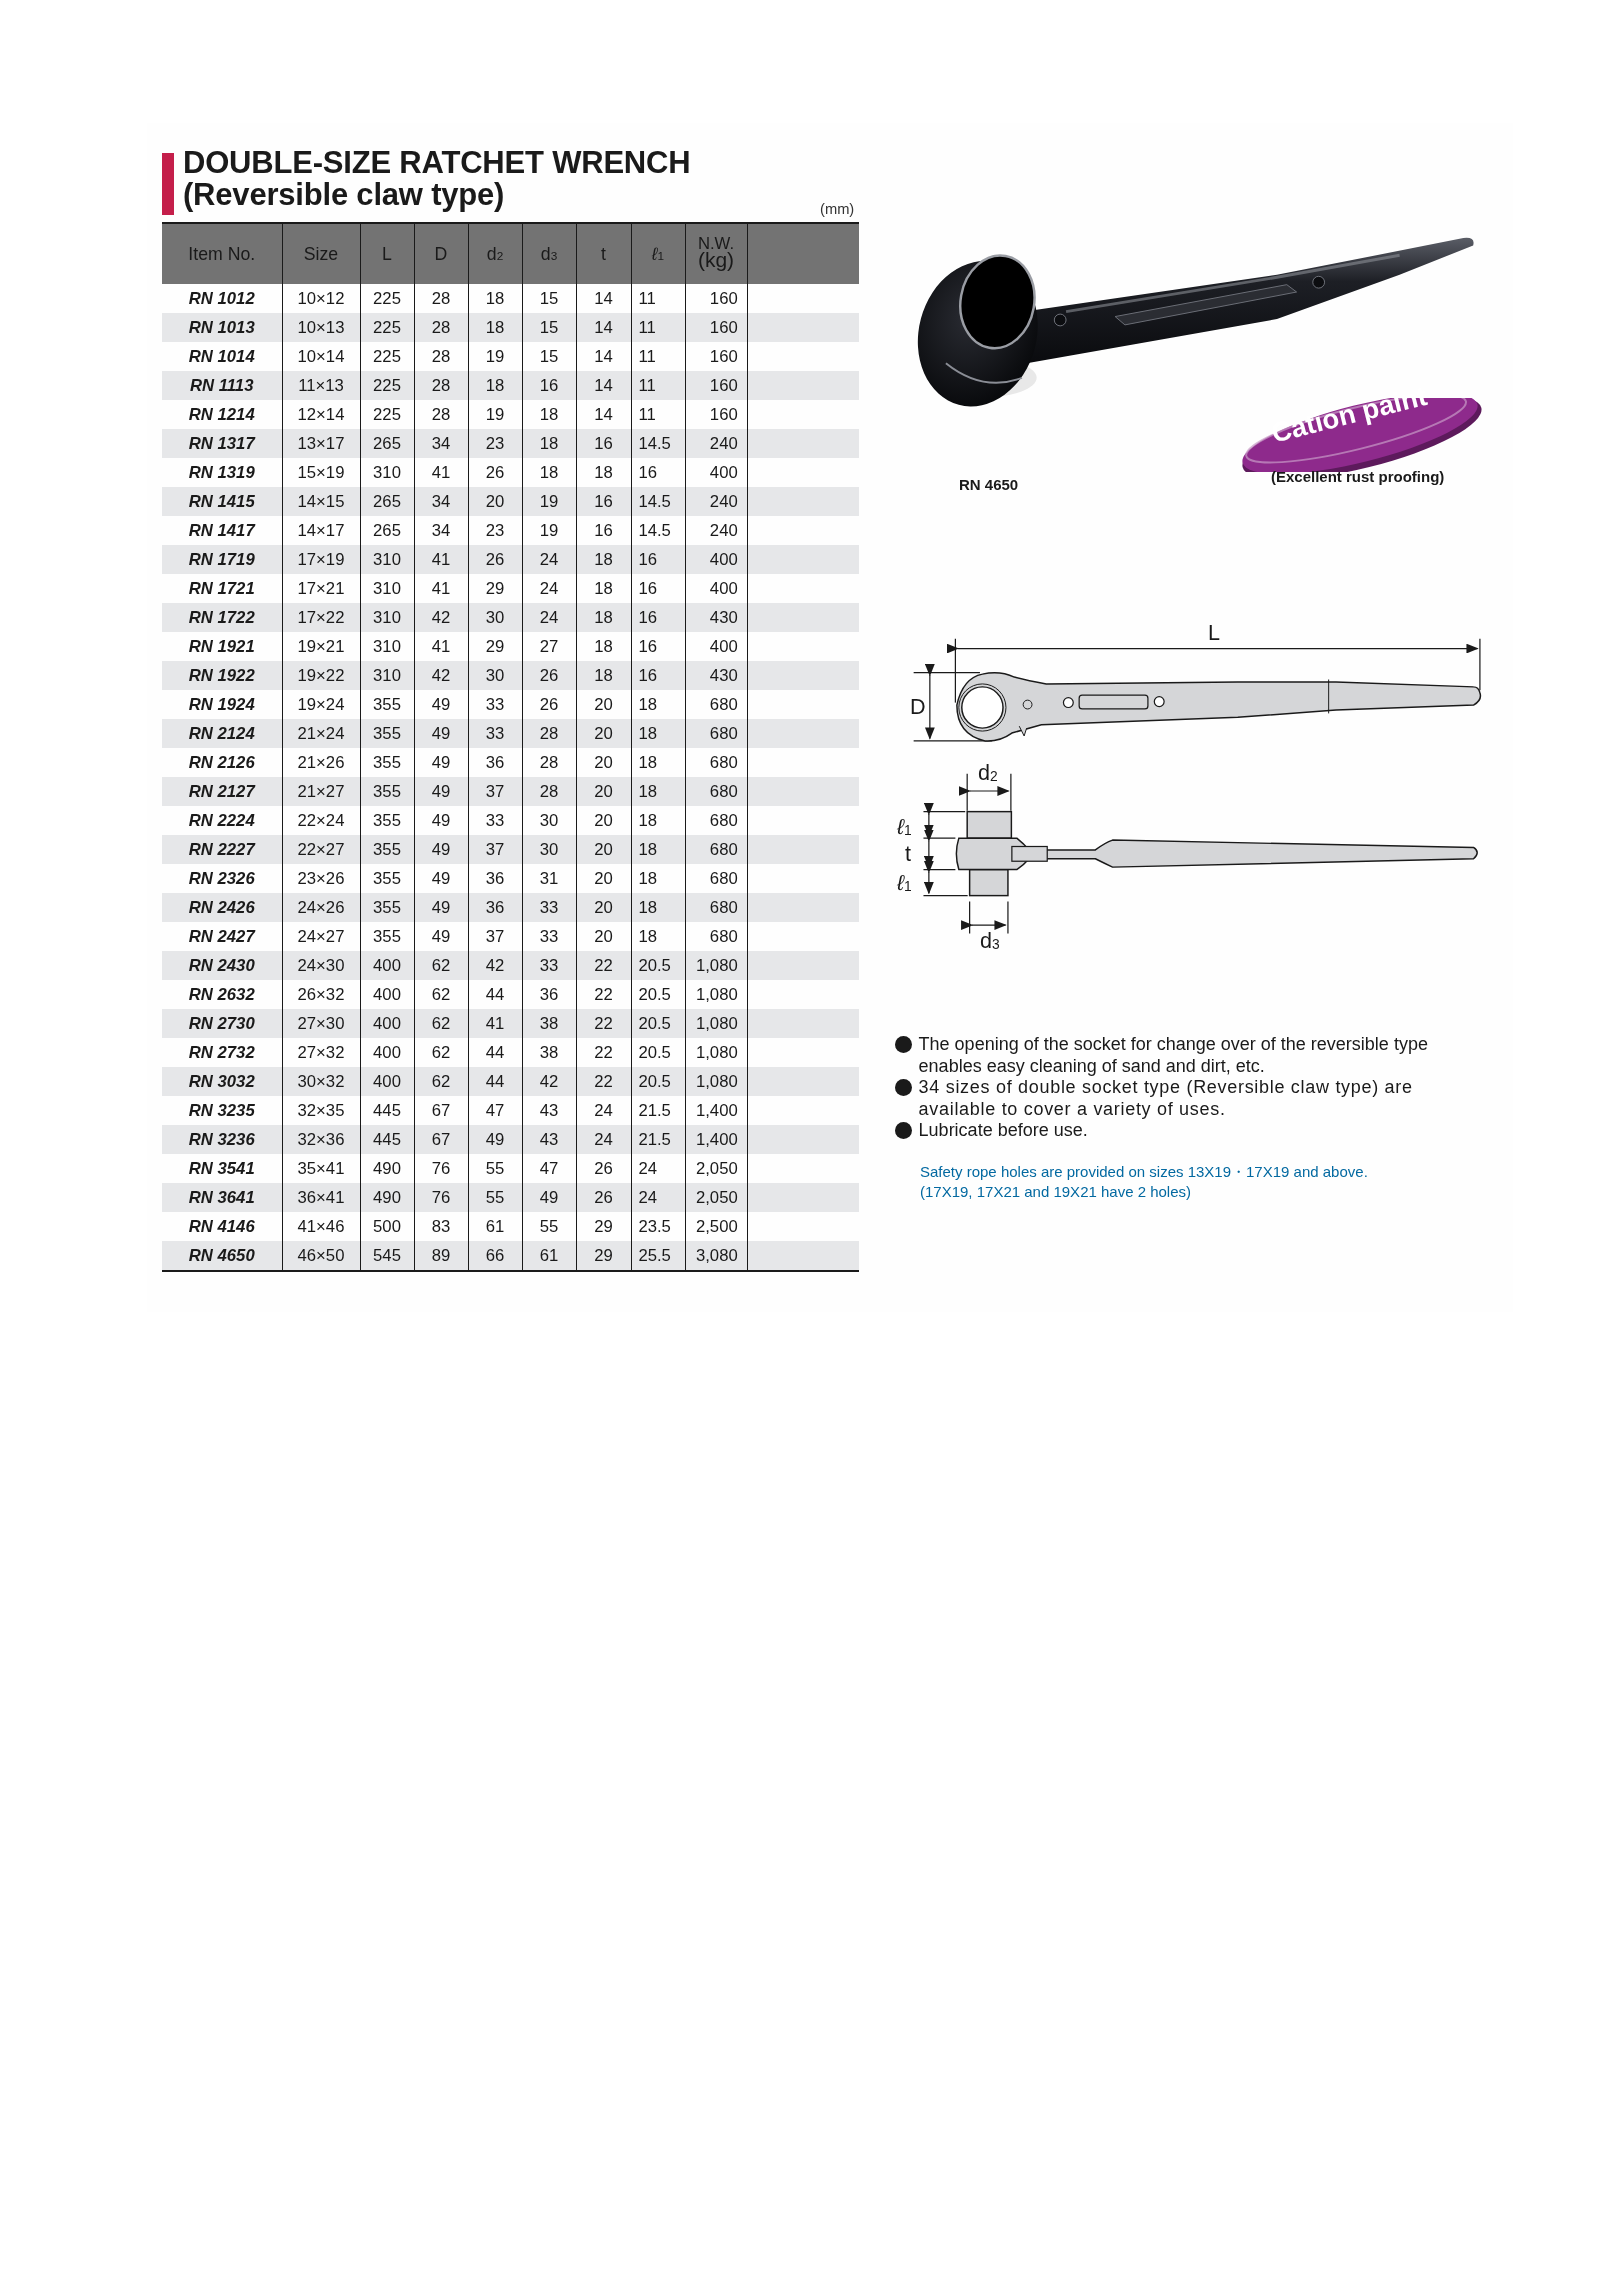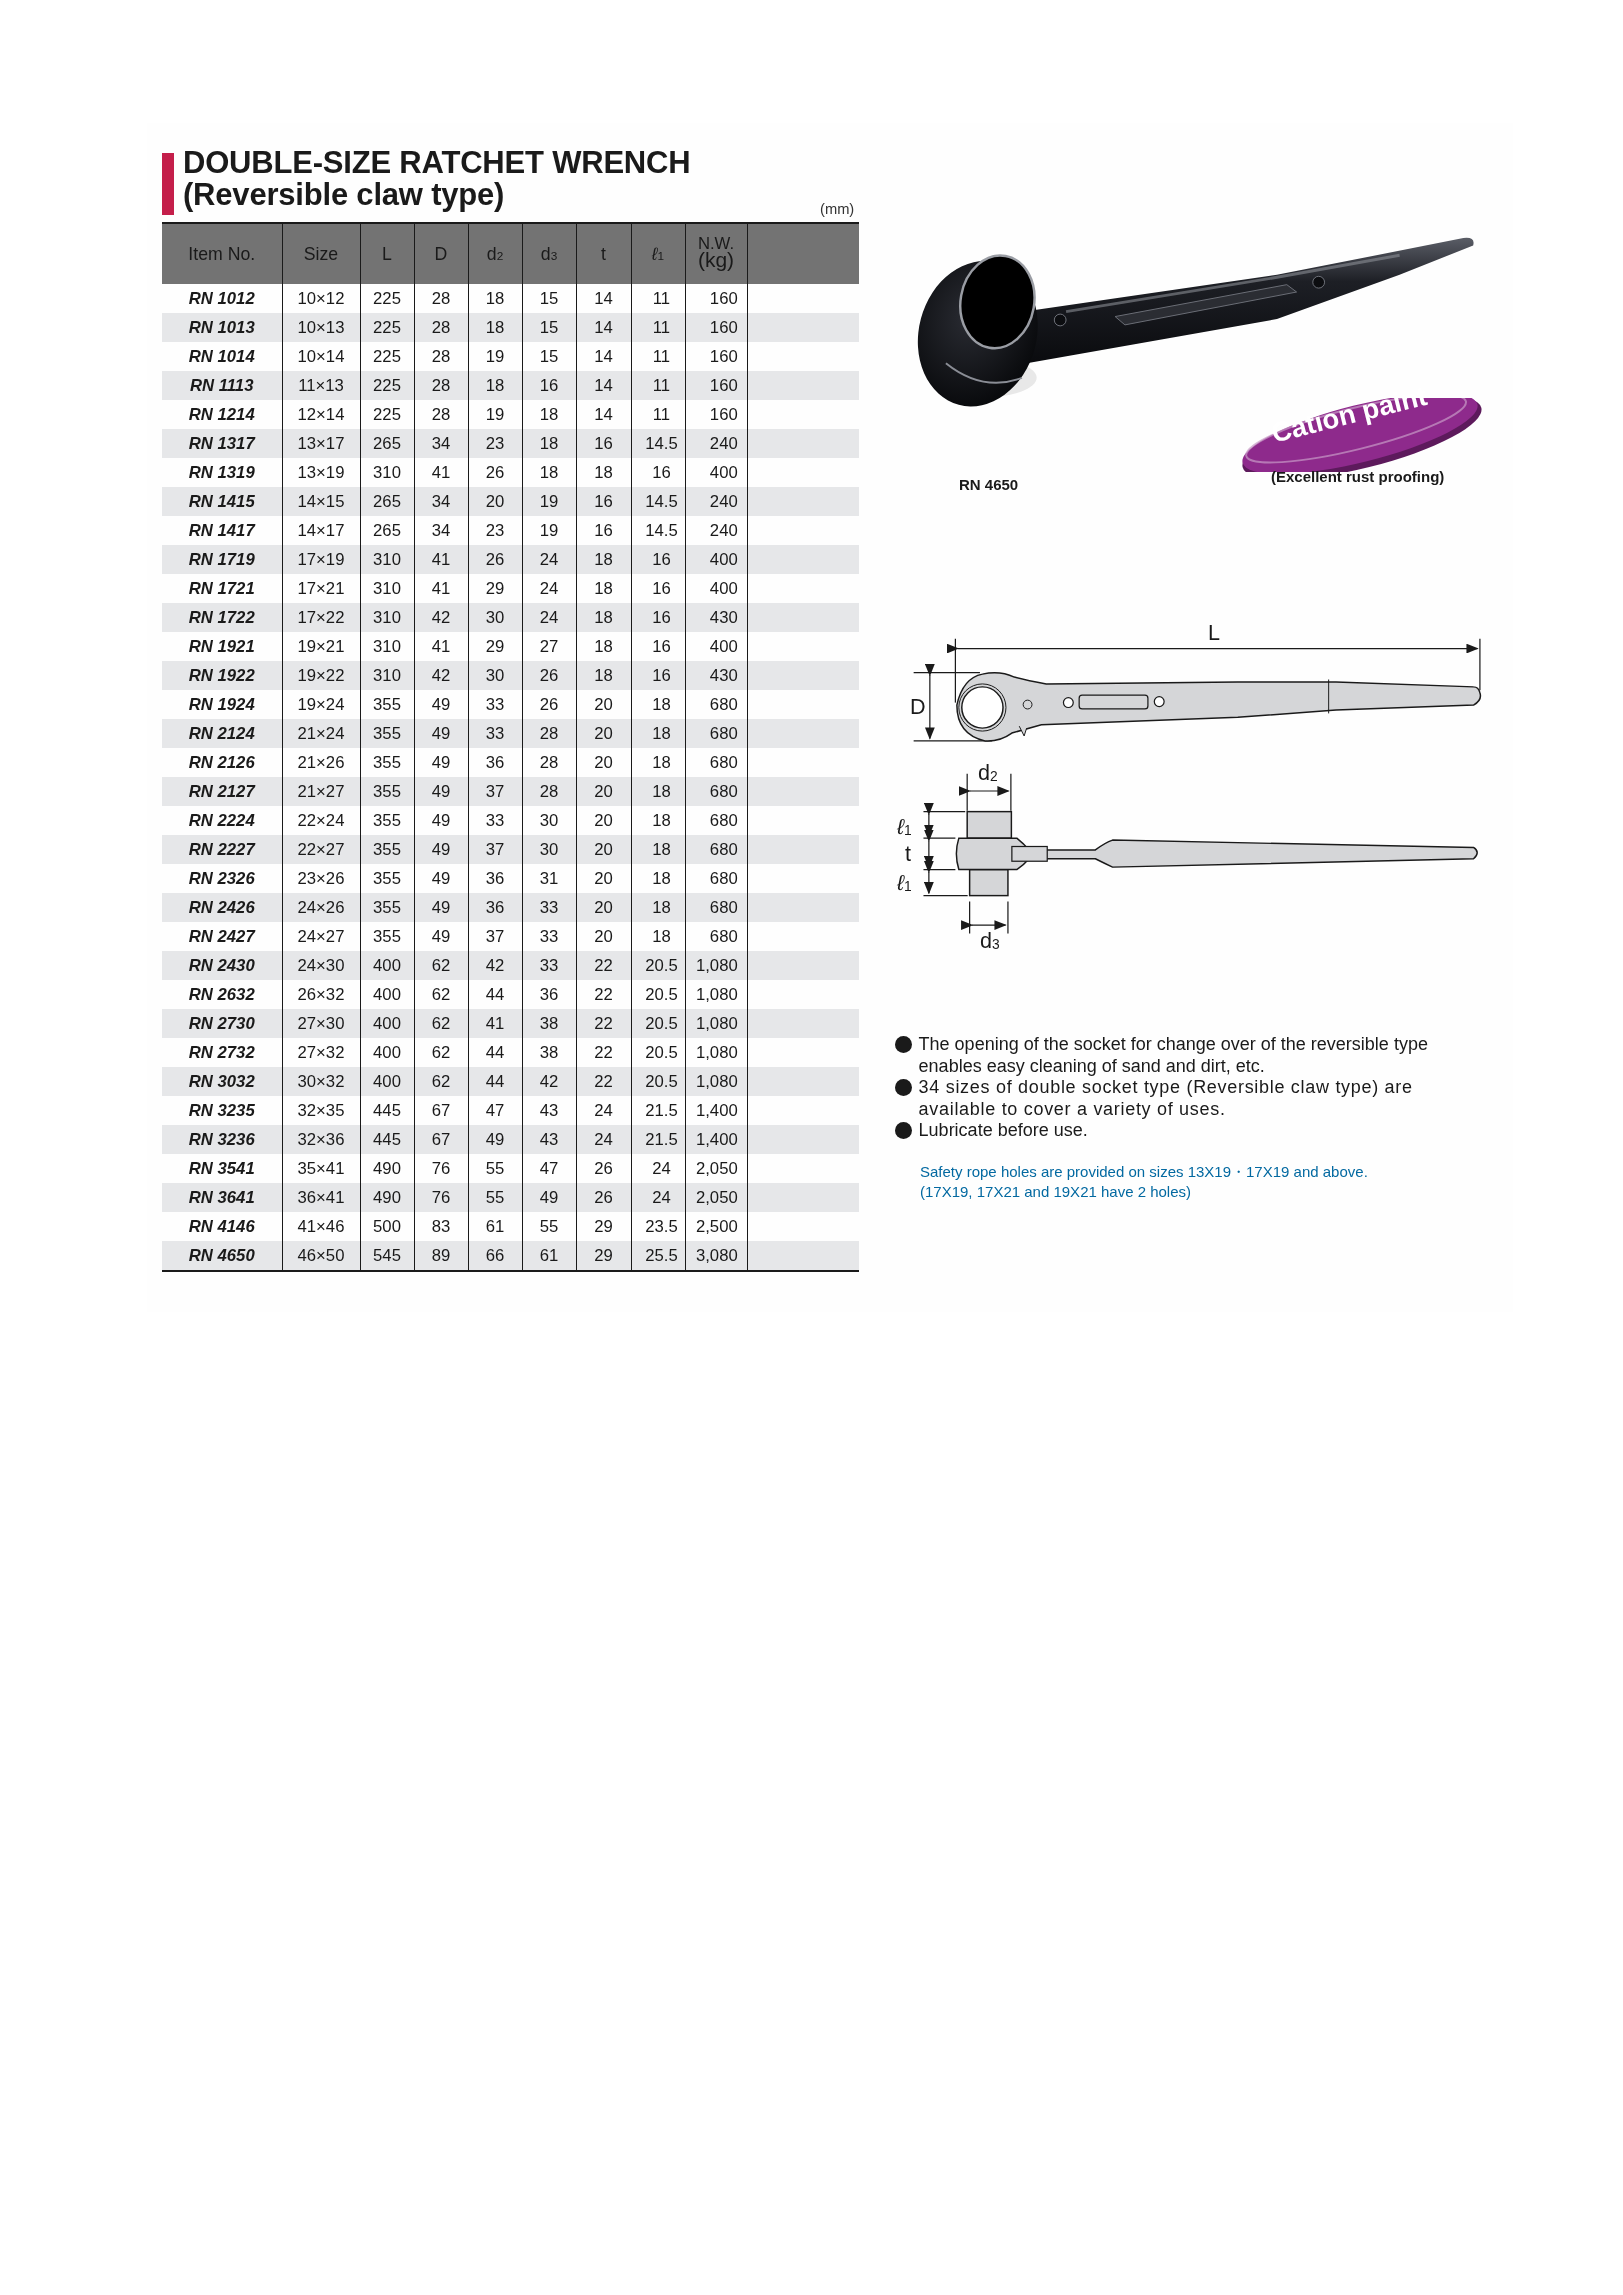--- a/index.html
+++ b/index.html
@@ -21,21 +21,21 @@
   .spec-table th .sub { font-size: 11.8px; }
   .spec-table th .nw { display: inline-block; line-height: 15.7px; text-align: center; font-size: 16.7px; }
   .spec-table th .nw .kg { font-size: 21px; }
   .spec-table td { height: 29px; padding: 0; font-size: 16.7px; text-align: center; vertical-align: middle; color: #1a1a1a; }
   .spec-table tbody tr:nth-child(even) { background: #E6E7E9; }
   .spec-table tbody { border-bottom: 2.5px solid #1a1a1a; }
   .spec-table th + th, .spec-table td + td { border-left: 1.2px solid #1a1a1a; }
   .spec-table th:last-child, .spec-table td:last-child { border-left: 1.2px solid #1a1a1a; }
   .spec-table td.item { font-weight: bold; font-size: 16.7px; font-style: italic; }
   .spec-table td.nwv { text-align: right; padding-right: 8.8px; }
-  .spec-table td.l1v { text-align: center; padding-left: 6.9px; }
+  .spec-table td.l1v { text-align: left; padding-left: 6.9px; }
 
   
   .photo { position: absolute; left: 904px; top: 216px; width: 589px; height: 206px; }
   .badge { position: absolute; left: 1238px; top: 398px; width: 246px; height: 74px; }
   .badge-text { position: absolute; left: 1272px; top: 418px; width: 196px; font-weight: bold; font-size: 27.5px; color: #ffffff;
                 transform: rotate(-14deg); transform-origin: left center; white-space: nowrap; }
   .caption-model { position: absolute; left: 959px; top: 476px; font-weight: bold; font-size: 15px; }
   .caption-rust { position: absolute; left: 1271px; top: 468px; font-weight: bold; font-size: 15px; }
 
   
@@ -157,21 +157,21 @@
         <td>34</td>
         <td>23</td>
         <td>18</td>
         <td>16</td>
         <td class="l1v">14.5</td>
         <td class="nwv">240</td>
         <td></td>
       </tr>
       <tr>
         <td class="item">RN 1319</td>
-        <td>13×19</td>
+        <td>15×19</td>
         <td>310</td>
         <td>41</td>
         <td>26</td>
         <td>18</td>
         <td>18</td>
         <td class="l1v">16</td>
         <td class="nwv">400</td>
         <td></td>
       </tr>
       <tr>

